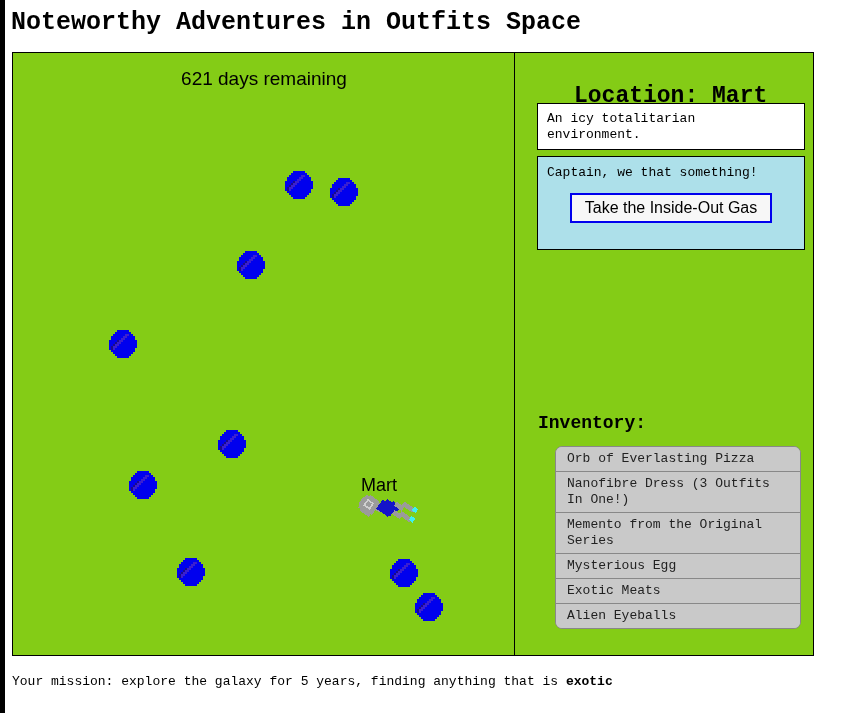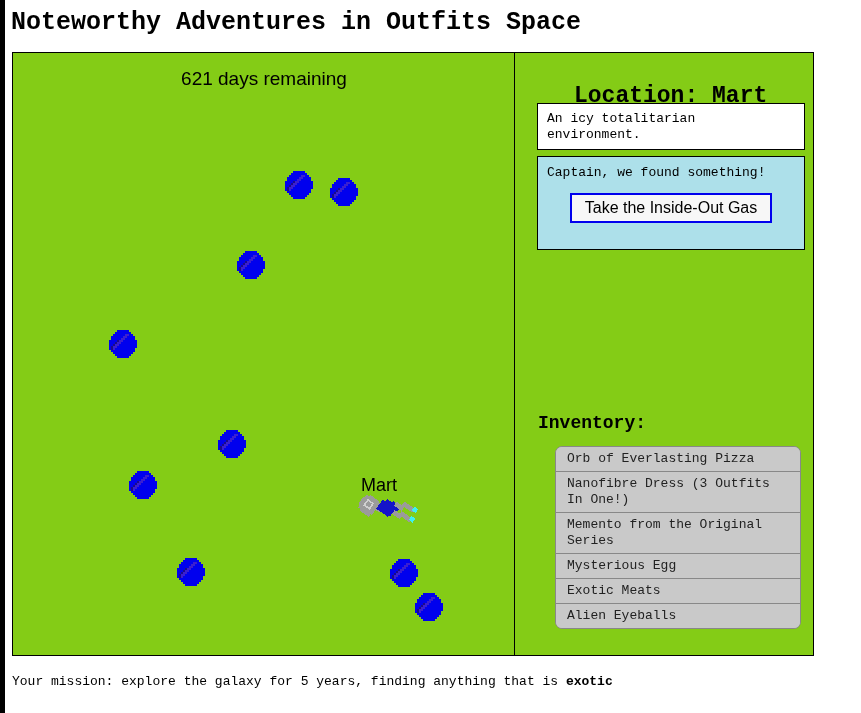--- a/index.html
+++ b/index.html
@@ -1638,21 +1638,21 @@
         </div>
     </div>
 
     <div class="side-cell">
 
       <div class="location-heading">Location: Mart</div>
 
       <div class="location-desc">An icy totalitarian environment.</div>
 
       <div class="event-box">
-        <div class="event-text">Captain, we found something!</div>
+        <div class="event-text">Captain, we that something!</div>
         <button class="event-button">Take the Inside-Out Gas</button>
       </div>
 
       <div class="inventory-heading">Inventory:</div>
 
       <ul class="inventory-list" id="inventory-list">
           <li class="inventory-item">Orb of Everlasting Pizza</li>
           <li class="inventory-item">Nanofibre Dress (3 Outfits In One!)</li>
           <li class="inventory-item">Memento from the Original Series</li>
           <li class="inventory-item">Mysterious Egg</li>

